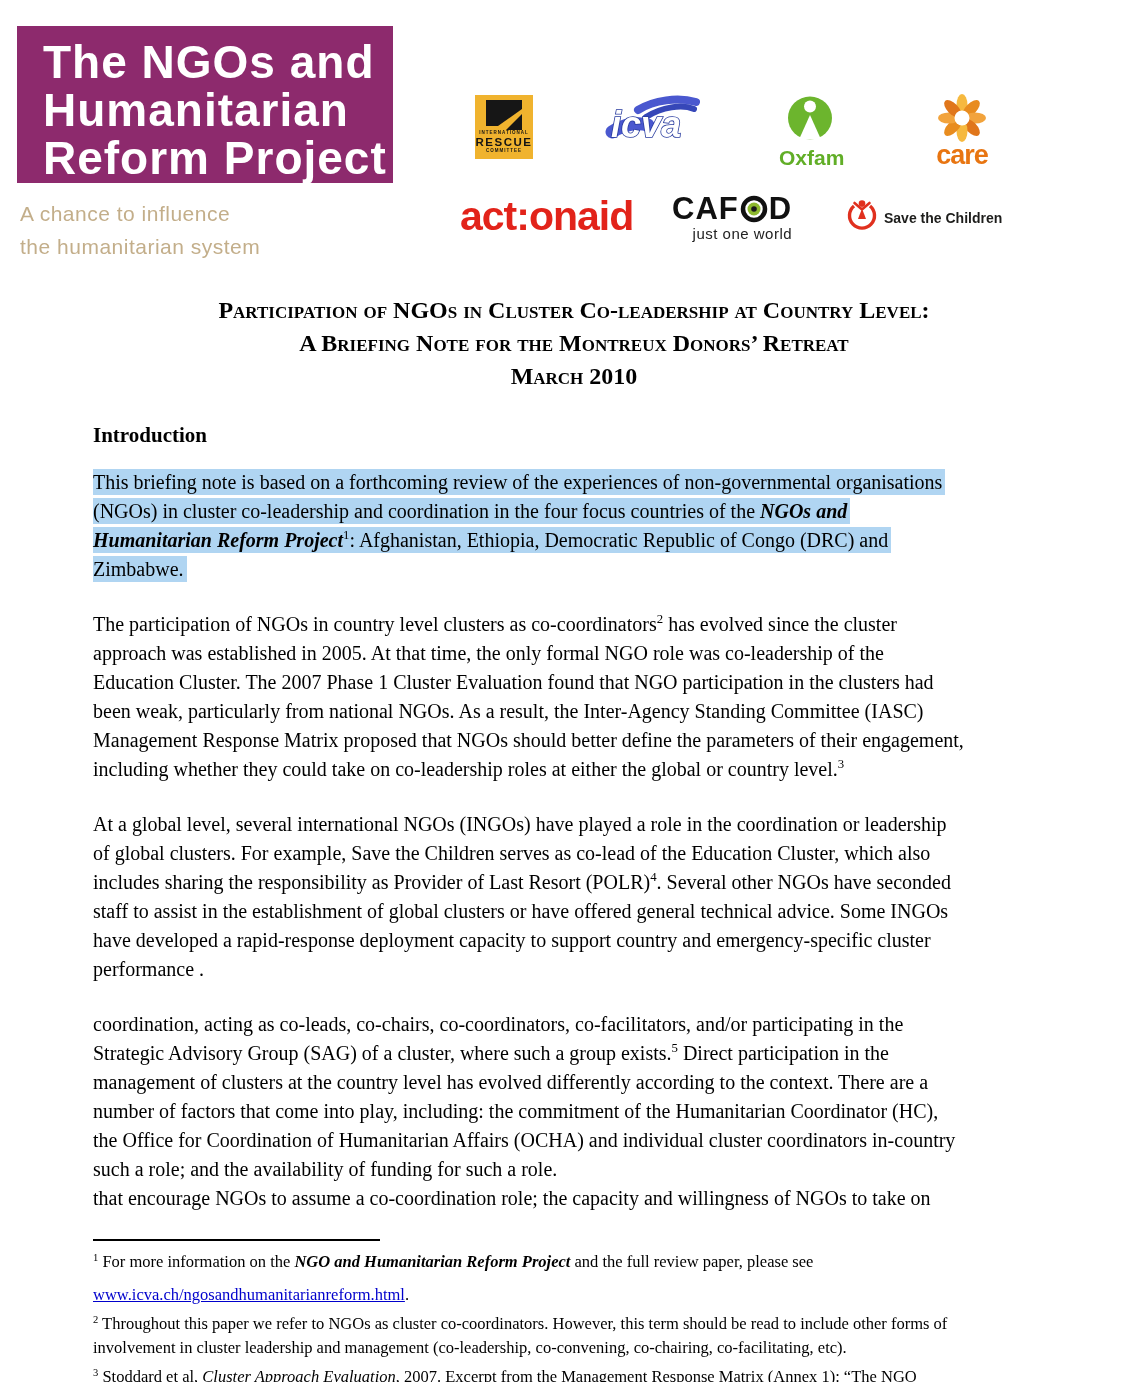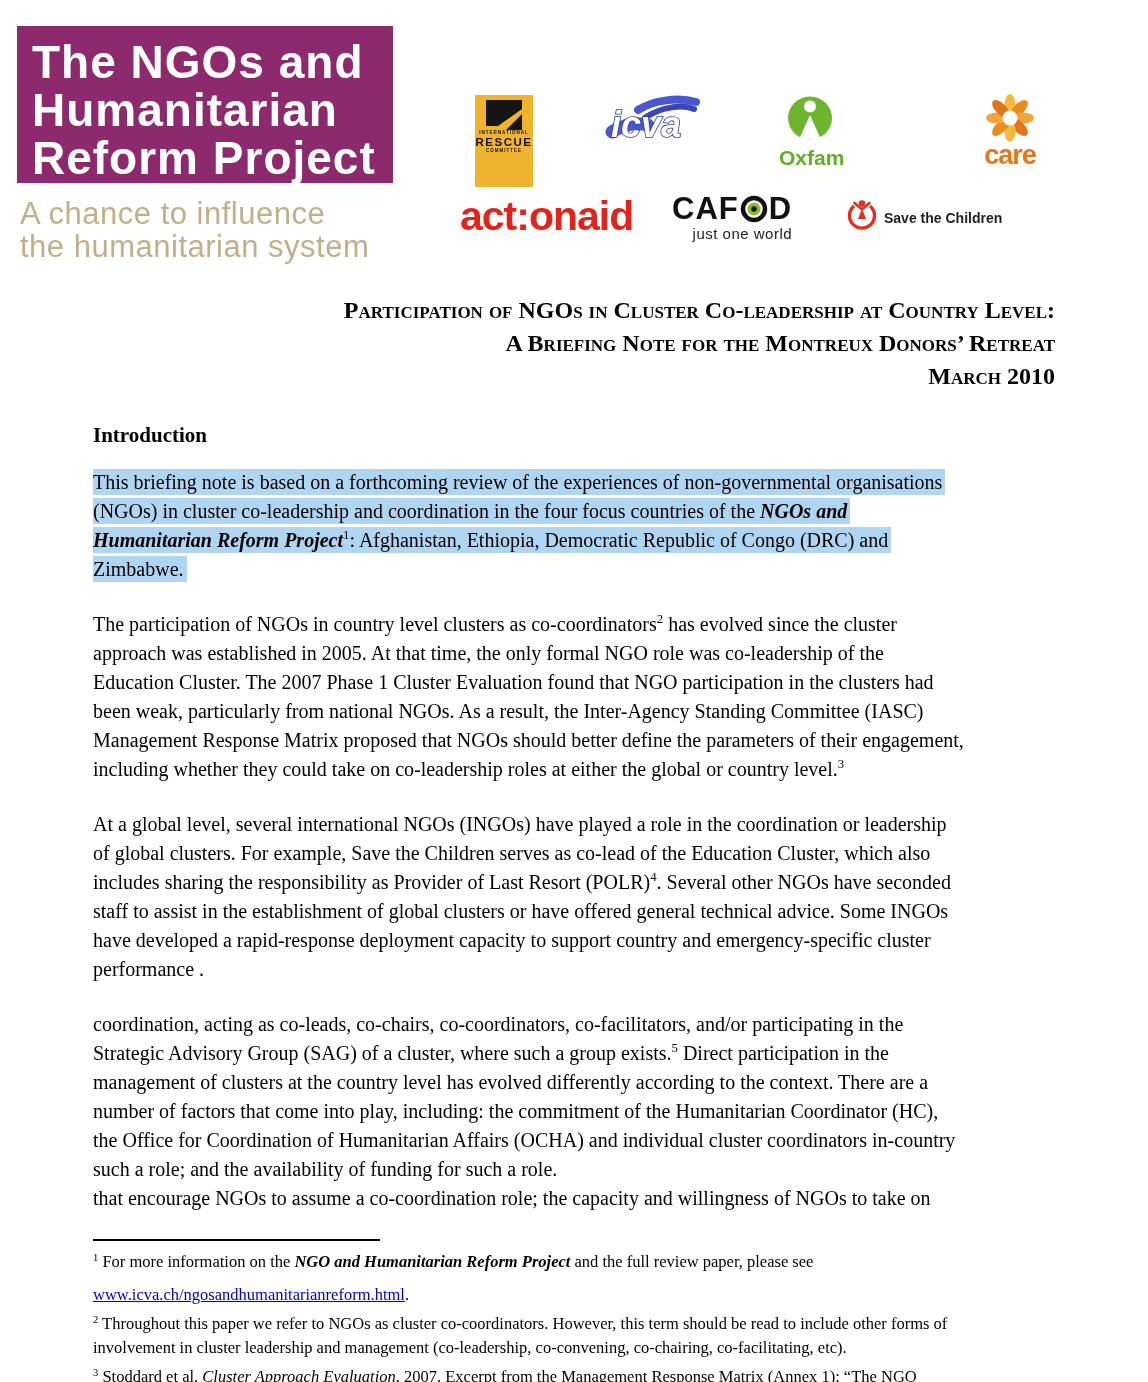--- a/index.html
+++ b/index.html
@@ -5,60 +5,60 @@
   html,body { margin:0; padding:0; background:#ffffff; }
   .page {
     position:relative; width:1148px; height:1382px; background:#fff;
     overflow:hidden; font-family:"Liberation Serif", serif; color:#000;
   }
 
   
   .brandbox {
     position:absolute; left:17px; top:26px; width:376px; height:157px;
     background:var(--c-brand_purple,#8d2a6d); color:#fff; box-sizing:border-box;
-    padding:12px 0 0 15px; font-family:"Liberation Sans", sans-serif;
+    padding:12px 0 0 26px; font-family:"Liberation Sans", sans-serif;
     font-weight:bold; font-size:46px; line-height:48px; letter-spacing:1px;
     white-space:nowrap;
   }
   .tagline {
     position:absolute; left:20px; top:197px;
-    font-family:"Liberation Sans", sans-serif; font-size:31px; line-height:33px;
+    font-family:"Liberation Sans", sans-serif; font-size:21px; line-height:33px;
     color:var(--c-tagline_tan,#c3ae8a); letter-spacing:0.5px; white-space:nowrap;
   }
   .partner { position:absolute; }
   .logo-irc {
-    left:475px; top:95px; width:58px; height:92px;
+    left:475px; top:95px; width:58px; height:64px;
     background:var(--c-irc_yellow,#f0b32e); text-align:center;
     font-family:"Liberation Sans", sans-serif; color:#141414;
   }
   .logo-irc svg { display:block; margin:5px auto 0 auto; }
   .irc-top,.irc-bot { font-size:4.5px; letter-spacing:1px; line-height:6px; font-weight:bold; }
   .irc-mid { font-size:11.5px; font-weight:bold; letter-spacing:1.5px; line-height:12px; }
   .logo-icva { left:604px; top:94px; }
   .logo-oxfam { left:779px; top:94px; width:62px; text-align:center; }
   .oxfam-label { font-family:"Liberation Sans", sans-serif; font-weight:bold;
     font-size:21px; color:#61ae27; line-height:22px; margin-top:1px; }
-  .logo-care { left:931px; top:92px; width:62px; text-align:center;margin-left:48px; }
+  .logo-care { left:931px; top:92px; width:62px; text-align:center; }
   .care-label { font-family:"Liberation Sans", sans-serif; font-weight:bold;
     font-size:27px; color:#e87511; line-height:22px; margin-top:-6px; letter-spacing:-1px; }
   .logo-actionaid { left:460px; top:199px; font-family:"Liberation Sans", sans-serif;
     font-weight:bold; font-size:41px; line-height:34px; color:var(--c-actionaid_red,#e2231a);
     letter-spacing:-1px; }
   .logo-cafod { left:672px; top:193px; font-family:"Liberation Sans", sans-serif; }
   .cafod-row { display:flex; align-items:center; font-weight:bold; font-size:31px;
     line-height:31px; color:#111; letter-spacing:1px; }
   .cafod-row svg { margin:0 1px; }
   .cafod-sub { font-size:15px; color:#222; text-align:right; margin-top:1px; letter-spacing:0.5px; }
   .logo-save { left:842px; top:198px; display:flex; align-items:center; }
   .save-label { font-family:"Liberation Sans", sans-serif; font-weight:bold;
     font-size:14px; color:#1d1d1b; margin-left:2px; white-space:nowrap; }
 
   
   .doc { position:absolute; left:93px; top:294px; width:962px; }
-  .title { text-align:right; font-weight:bold; font-size:24px; line-height:33px;
+  .title { text-align:center; font-weight:bold; font-size:24px; line-height:33px;
     font-variant:small-caps; white-space:nowrap; }
   .intro-h { font-size:21px; line-height:24px; font-weight:bold; margin:30px 0 12px 0; }
   .para { font-size:20px; line-height:29px; margin-top:26px; }
   .hl-para { margin-top:21px; }
   .tline { white-space:nowrap; }
   .hl { background:var(--c-highlight,#b0d5f2); padding:2px 3px 2px 0; }
   .sup { vertical-align:super; font-size:64%; line-height:0; }
   .bi { font-weight:bold; font-style:italic; }
   .i { font-style:italic; }
   .link { color:var(--c-link_blue,#0000cc); text-decoration:underline; cursor:pointer; }

